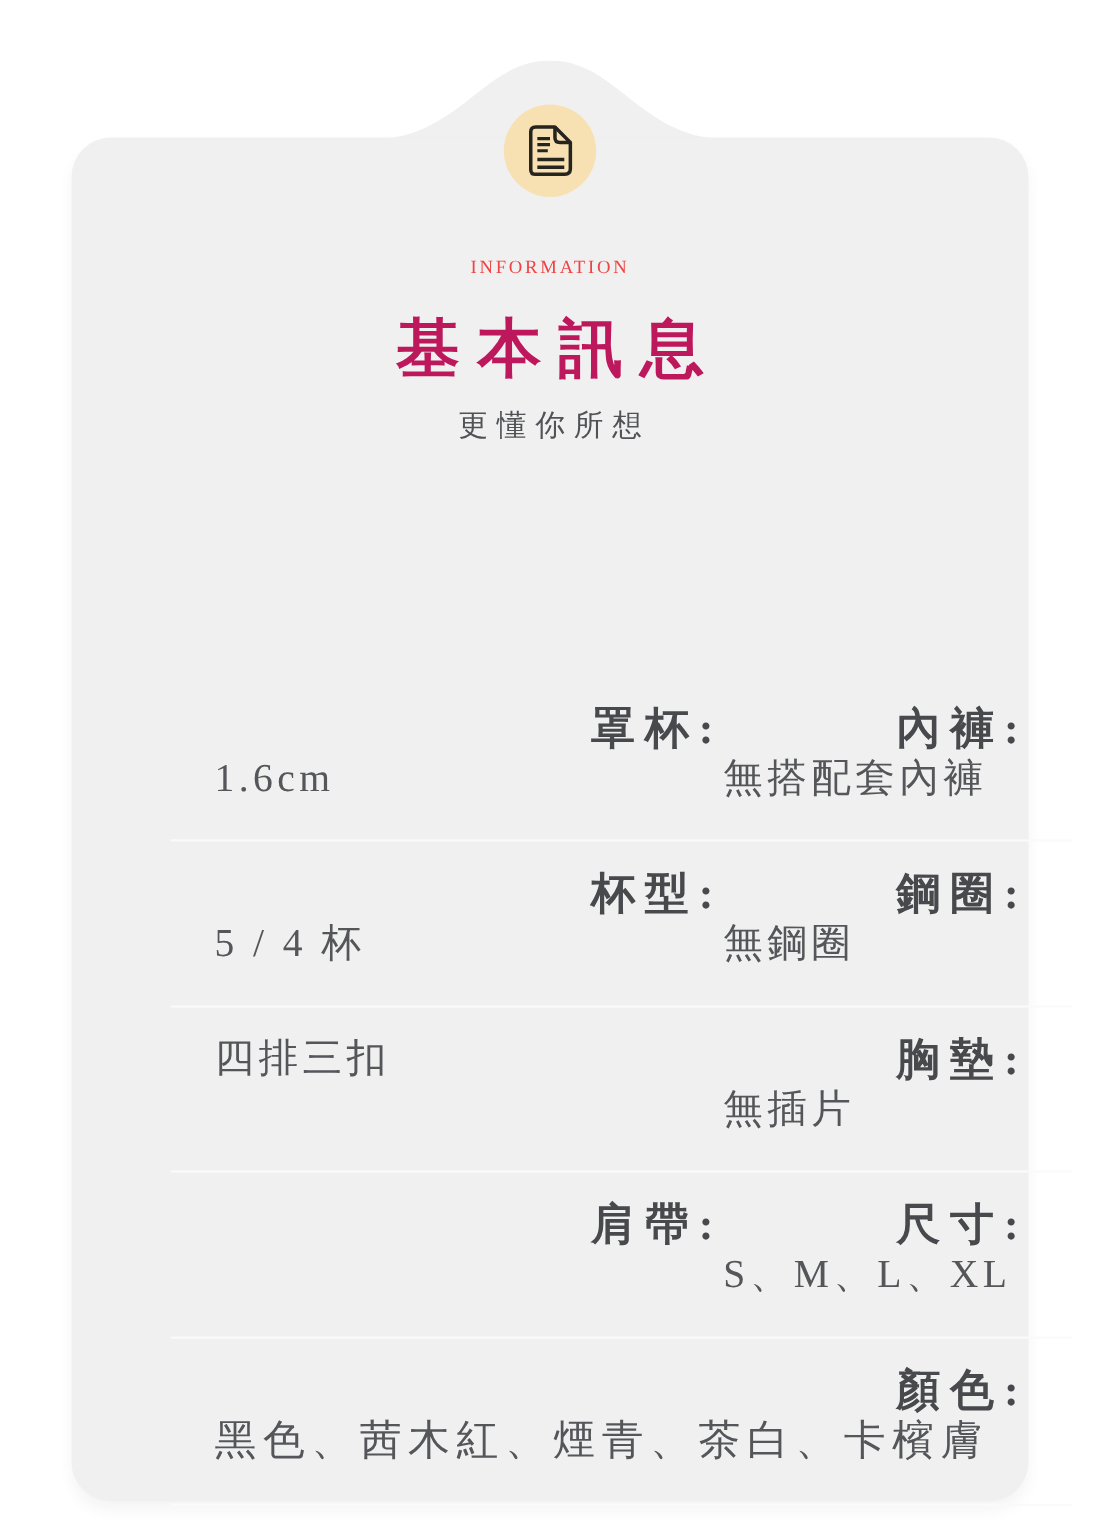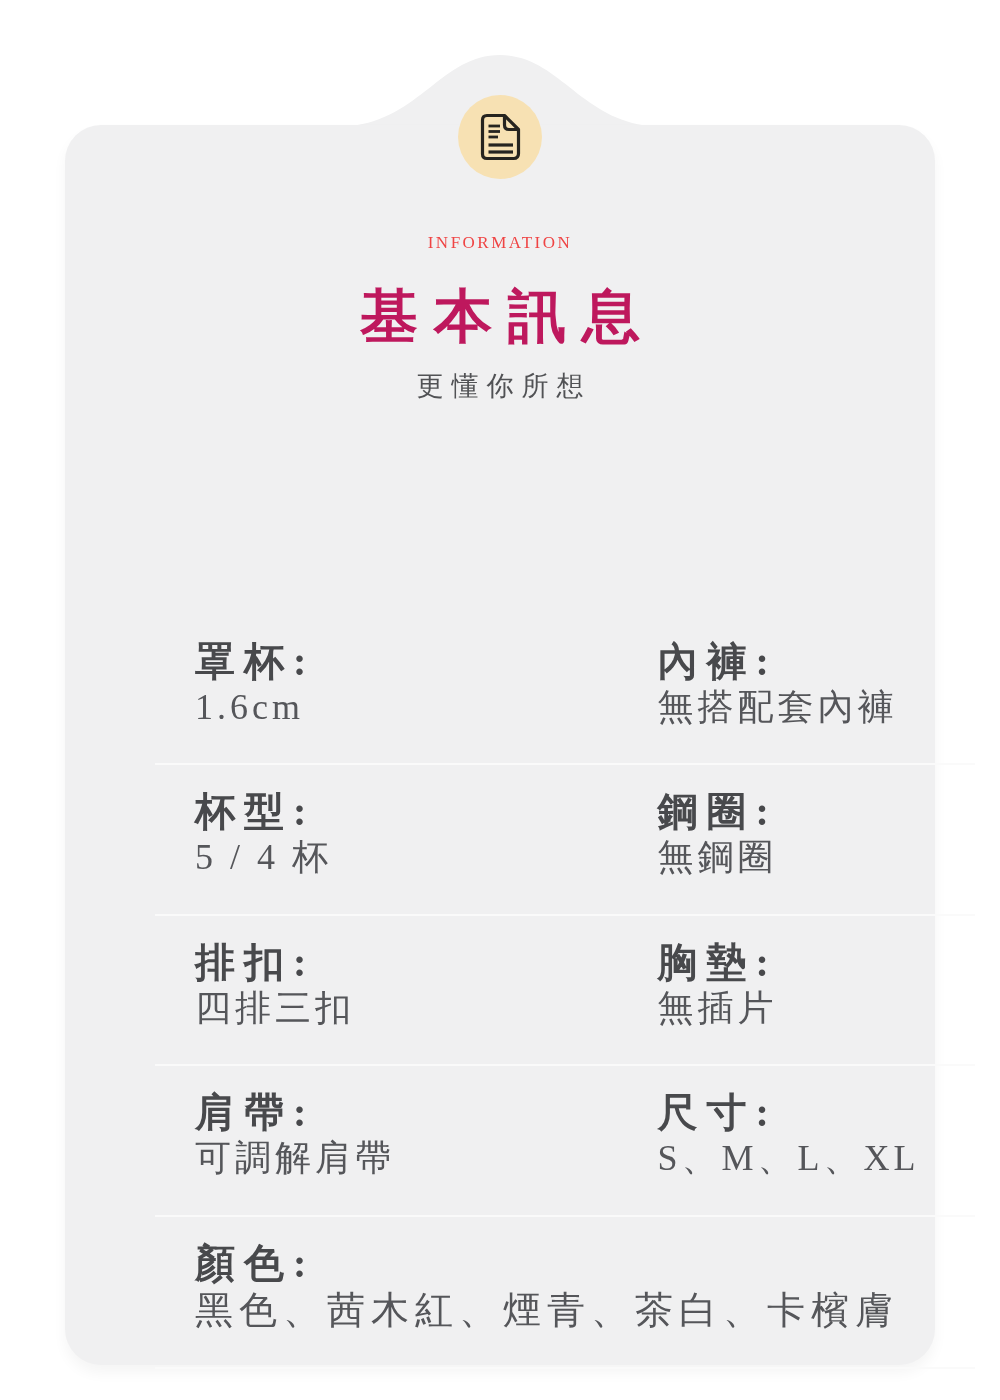--- a/index.html
+++ b/index.html
@@ -56,20 +56,21 @@
     border-bottom:2px solid #fafafa;
   }
   .cell-left{flex:0 0 62.5%;}
   .cell-right{flex:0 0 37.5%;}
   .cell-full{flex:0 0 100%;}
   .spec-label{
     font-size:40px;font-weight:600;
     letter-spacing:9px;
     color:#48494c;
     line-height:1.15;
+    text-align:right;
   }
   .spec-value{
     margin-top:2px;
     font-size:36px;
     letter-spacing:4px;
     color:#55565a;
     line-height:1.15;
   }
   .spec-value.wide{font-size:38px;letter-spacing:6px;}
 </style>
@@ -103,33 +104,31 @@
           <div class="spec-value">5 / 4 杯</div>
         </div>
         <div class="cell-right">
           <div class="spec-label">鋼圈:</div>
           <div class="spec-value">無鋼圈</div>
         </div>
       </div>
 
       <div class="spec-row">
         <div class="cell-left">
-          <div class="spec-label">排扣:</div>
           <div class="spec-value">四排三扣</div>
         </div>
         <div class="cell-right">
           <div class="spec-label">胸墊:</div>
           <div class="spec-value">無插片</div>
         </div>
       </div>
 
       <div class="spec-row">
         <div class="cell-left">
           <div class="spec-label">肩帶:</div>
-          <div class="spec-value">可調解肩帶</div>
         </div>
         <div class="cell-right">
           <div class="spec-label">尺寸:</div>
           <div class="spec-value">S、M、L、XL</div>
         </div>
       </div>
 
       <div class="spec-row">
         <div class="cell-full">
           <div class="spec-label">顏色:</div>

